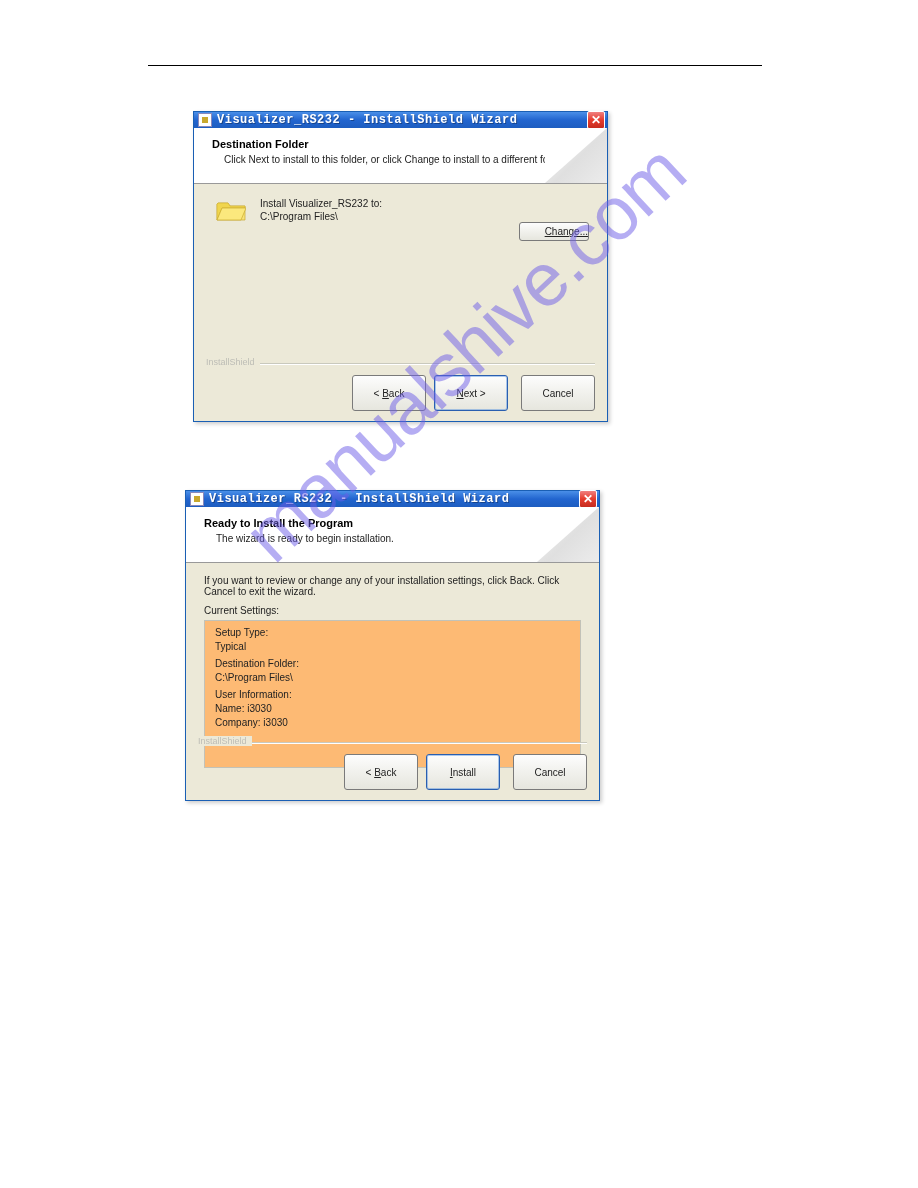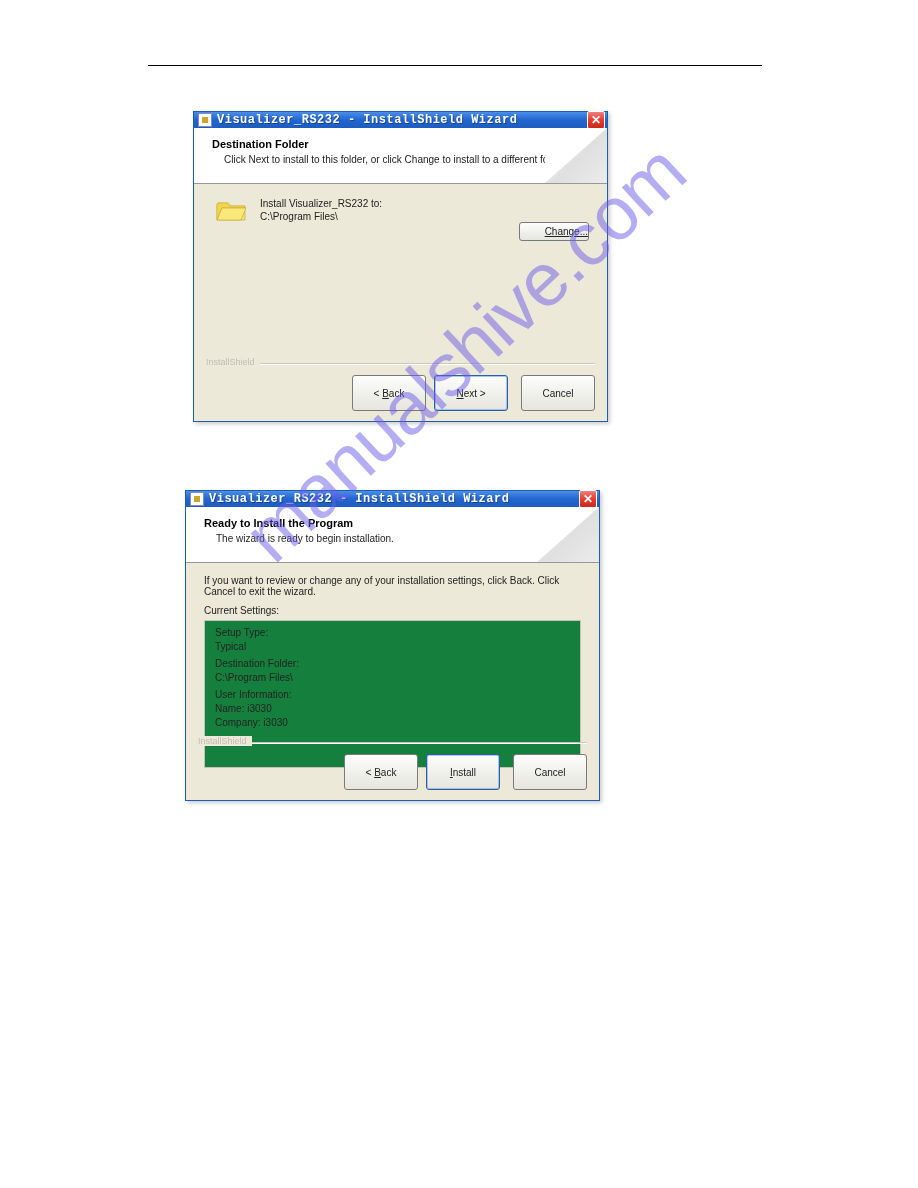--- a/index.html
+++ b/index.html
@@ -210,21 +210,21 @@
   .btn-row .gap-after { margin-right: 5px; }
   .body2 {
     padding: 10px 18px 6px 18px;
     font-size: 10px;
     color: #222;
   }
   .review-text { margin-bottom: 8px; margin-top: 2px; }
   .cs-label { margin-top: 8px; margin-bottom: 4px; }
   .settings-box {
     border: 1px solid #c2c2b8;
-    background: #15803d;
+    background: #fdba74;
     padding: 6px 10px 8px 10px;
     height: 148px;
   }
   .sb-section { margin-bottom: 6px; }
   .sb-label { font-size: 10px; color: #222; }
   .sb-value { font-size: 10px; color: #222; margin-top: 3px; }
   .u { text-decoration: underline; }
 </style>
 </head>
 <body>

